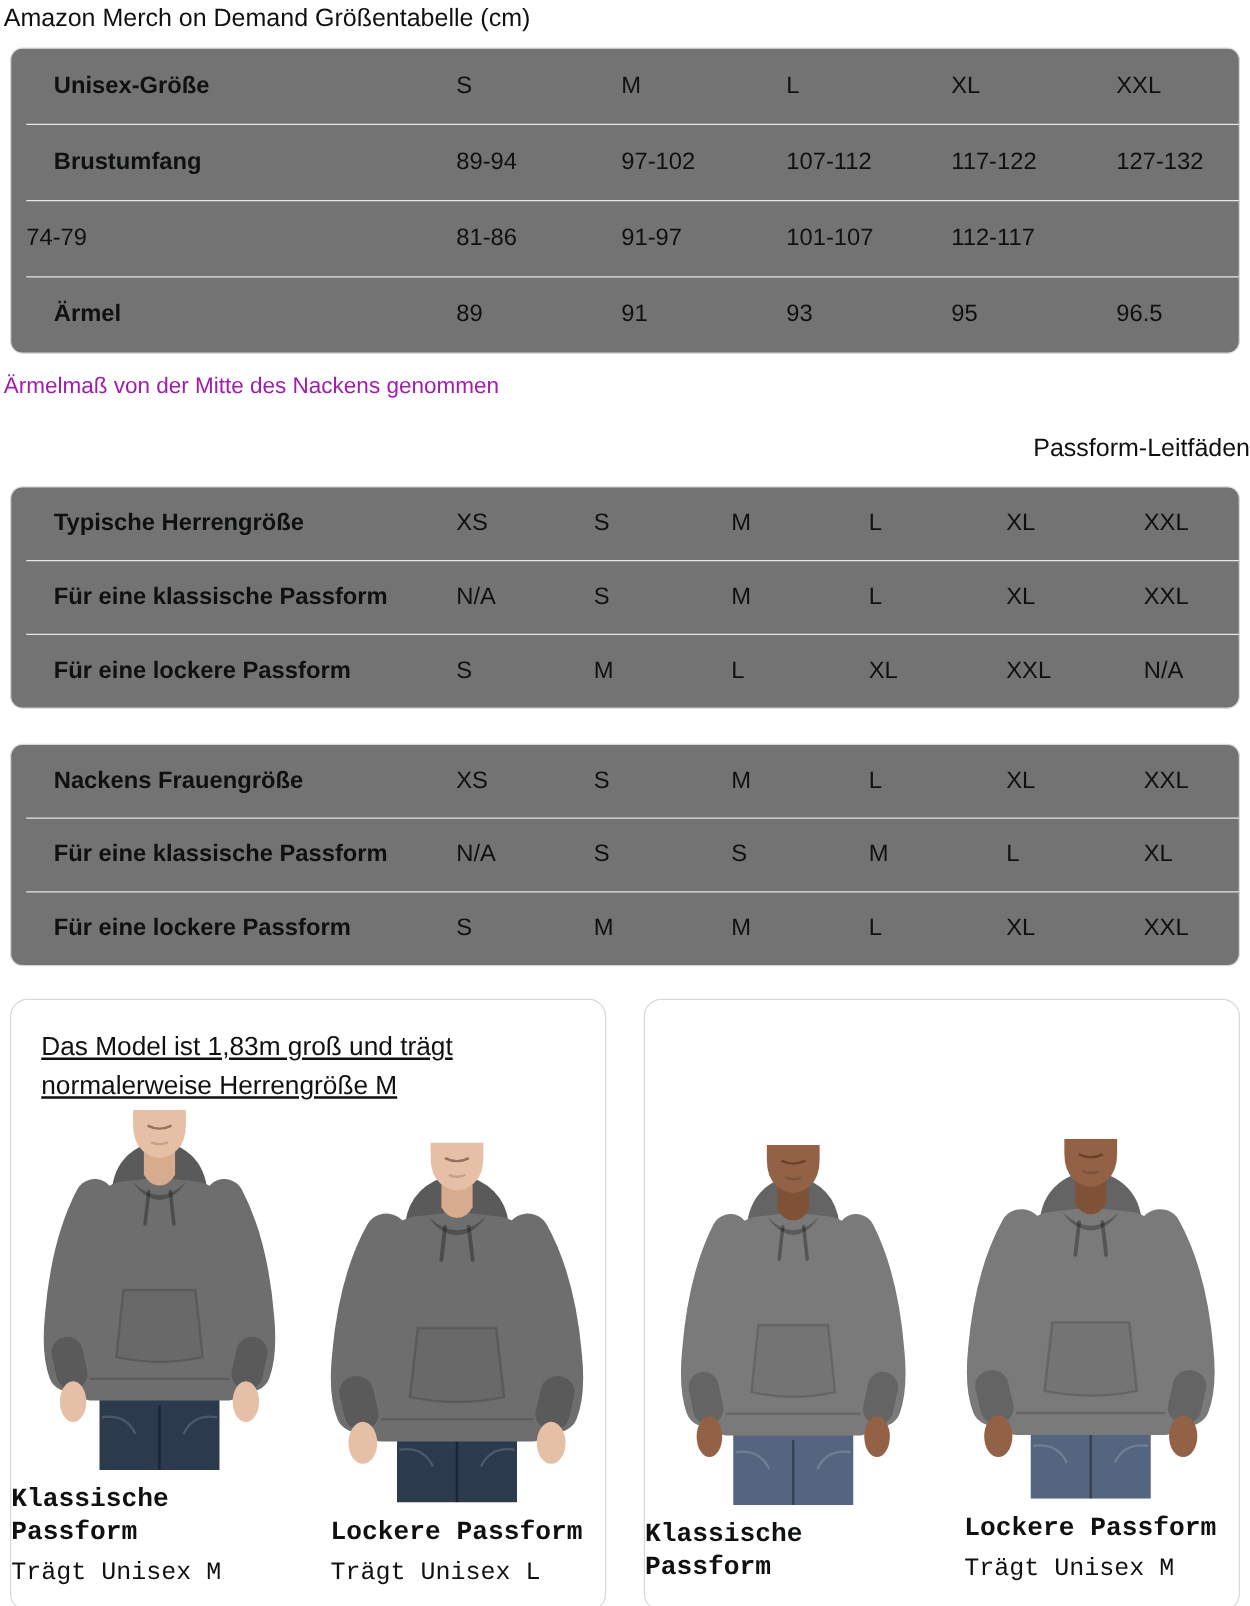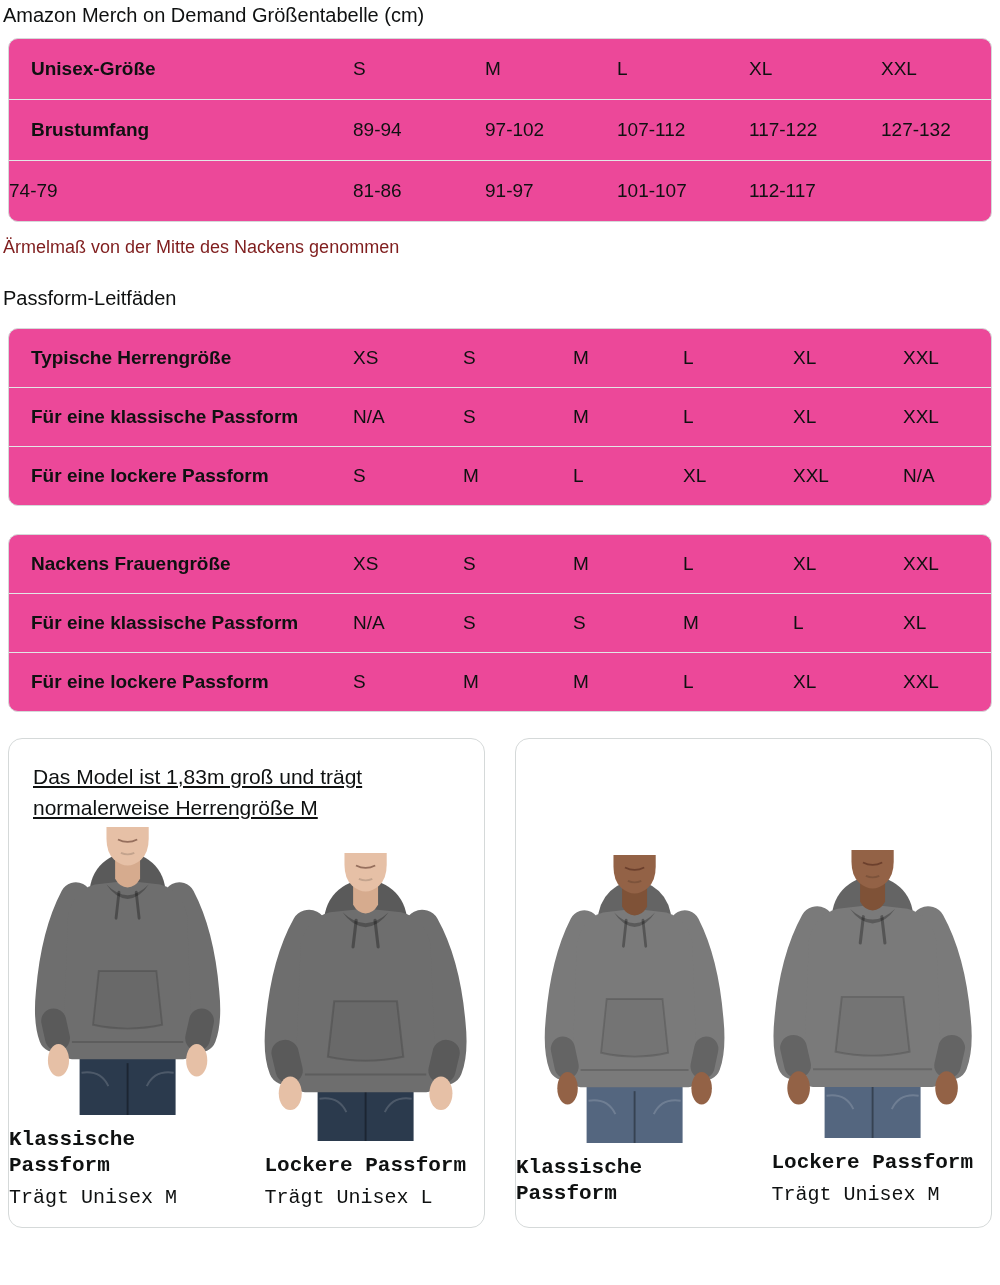--- a/index.html
+++ b/index.html
@@ -2,26 +2,27 @@
 <html><head>
 <meta charset="utf-8">
 <style>
   html,body{margin:0;padding:0;background:#ffffff;}
   body{
     width:1000px;height:1285px;overflow:hidden;
     font-family:"Liberation Sans","DejaVu Sans",sans-serif;
     color:#0F1111;position:relative;
   }
   .page-title{font-size:20px;font-weight:400;line-height:26px;margin:2px 0 0 3px;}
-  .sub-heading{font-size:20px;font-weight:400;line-height:26px;margin:26px 0 0 3px;}
-  .note{font-size:18px;line-height:23px;margin:14px 0 0 3px;color:#7f1d1d;}
+  .sub-heading{font-size:20px;font-weight:400;line-height:26px;margin:26px 0 0 3px;text-align:right;}
+  .note{font-size:18px;line-height:23px;margin:14px 0 0 3px;color:#a21caf;}
 
   .size-table{
     margin:10px 8px 0;border:1px solid #D5D9D9;border-radius:10px;
-    background:#ec4899;
+    background:#737373;
+    padding-left:12px;
   }
   .t-row{display:grid;align-items:center;}
   .t1 .t-row{grid-template-columns:344px 132px 132px 132px 132px 1fr;height:60px;}
   .t6 .t-row{grid-template-columns:344px 110px 110px 110px 110px 110px 1fr;height:58px;}
   .t-row + .t-row{border-top:1px solid #E3E6E6;}
   .t-label{font-weight:700;font-size:19px;padding-left:22px;}
   .t-val{font-size:19px;}
   .size-table.mt17{margin-top:17px;}
   .size-table.mt28{margin-top:28px;}
 
@@ -105,20 +106,28 @@
       <div class="t-val">117-122</div>
       <div class="t-val">127-132</div>
     </div>
     <div class="t-row">
       <div class="t-val">74-79</div>
       <div class="t-val">81-86</div>
       <div class="t-val">91-97</div>
       <div class="t-val">101-107</div>
       <div class="t-val">112-117</div>
     </div>
+    <div class="t-row">
+      <div class="t-label">Ärmel</div>
+      <div class="t-val">89</div>
+      <div class="t-val">91</div>
+      <div class="t-val">93</div>
+      <div class="t-val">95</div>
+      <div class="t-val">96.5</div>
+    </div>
   </section>
 
   <p class="note">Ärmelmaß von der Mitte des Nackens genommen</p>
 
   <h2 class="sub-heading">Passform-Leitfäden</h2>
 
   <section class="size-table t6 mt17">
     <div class="t-row">
       <div class="t-label">Typische Herrengröße</div>
       <div class="t-val">XS</div>

